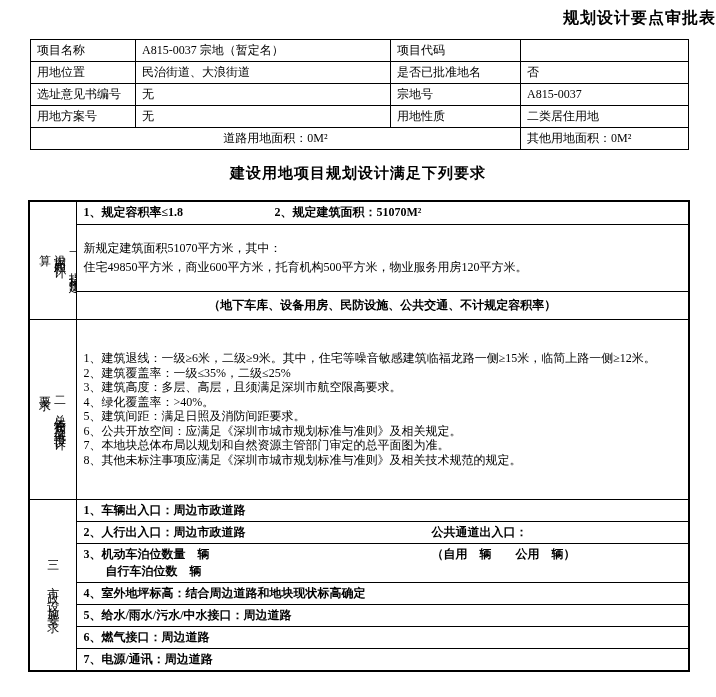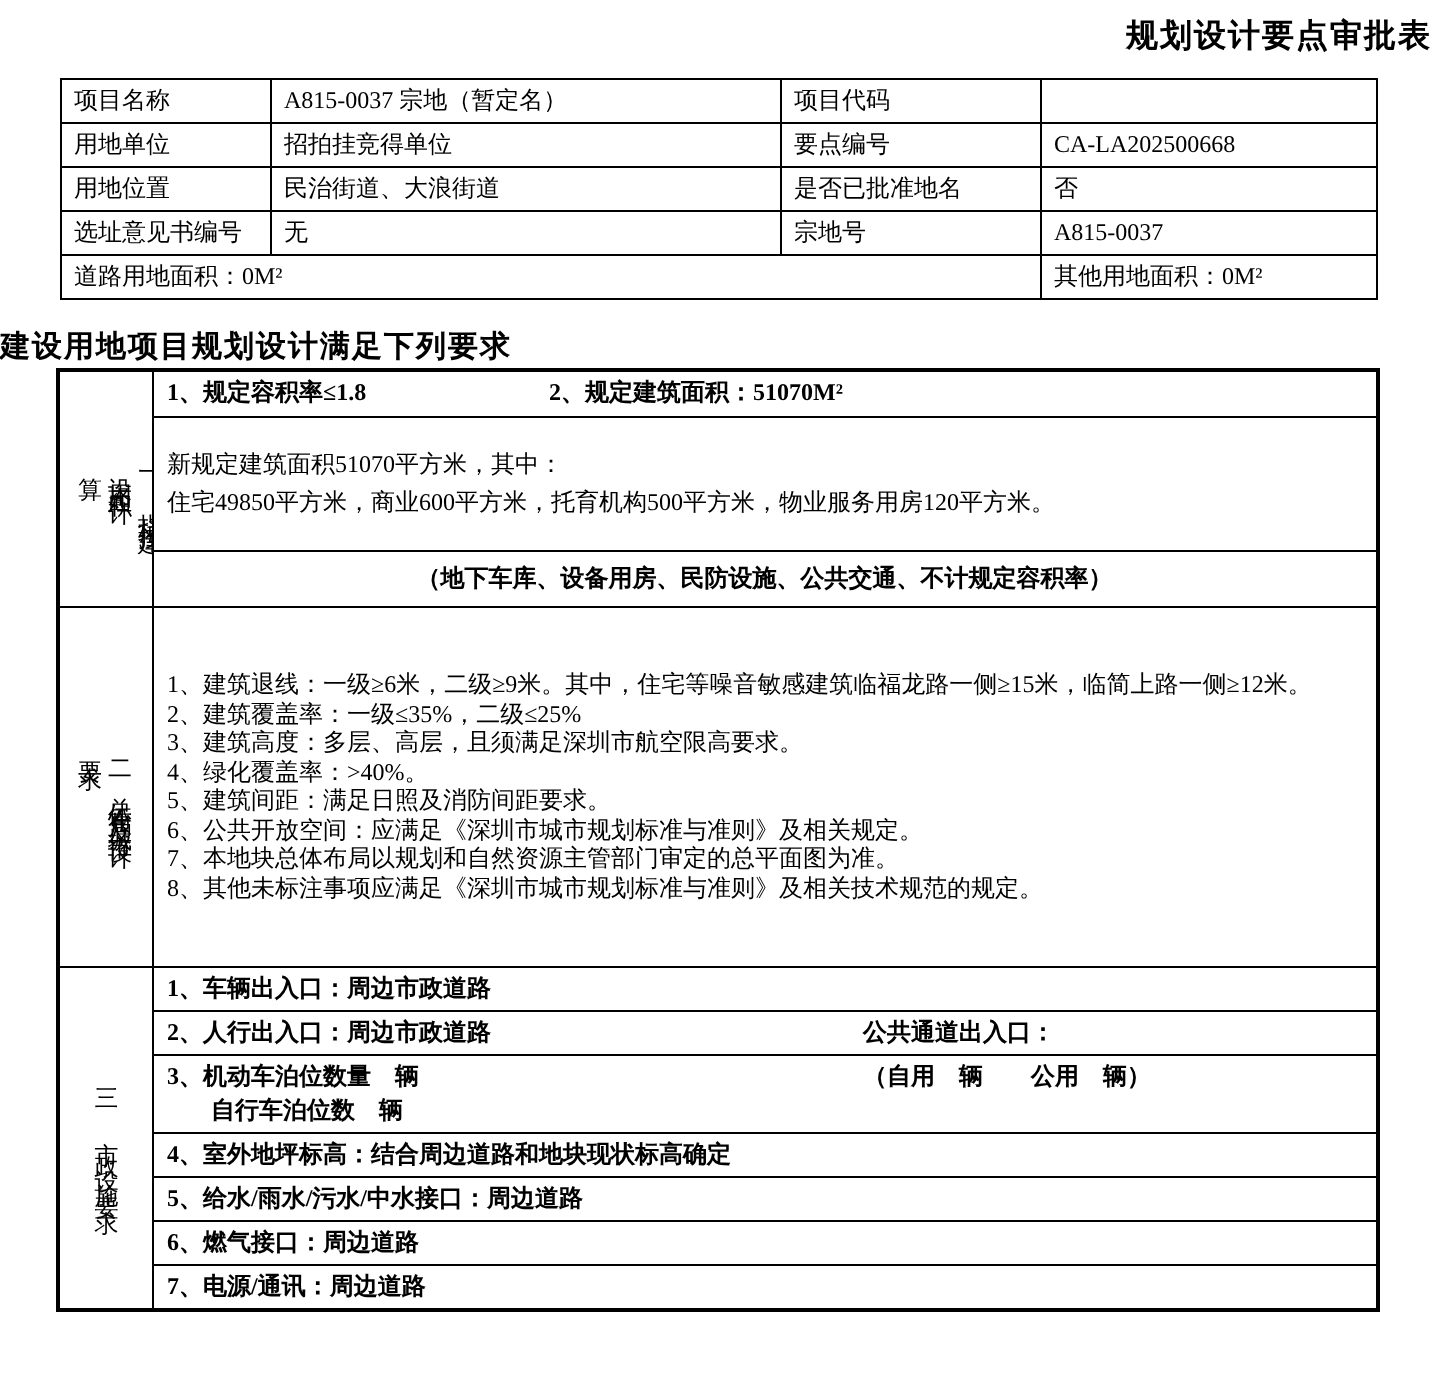--- a/index.html
+++ b/index.html
@@ -5,34 +5,34 @@
   html,body{margin:0;padding:0;}
   body{
     width:716px;height:697px;overflow:hidden;background:#ffffff;color:#000;
     font-family:"Liberation Serif","DejaVu Serif",serif;
   }
   .title1{
     margin:8px 0 10px;text-align:right;font-size:16px;font-weight:bold;
     font-family:"Liberation Sans","DejaVu Sans",sans-serif;letter-spacing:1px;
   }
   .title2{
-    margin:14px 0 1px;text-align:left;font-size:15px;font-weight:bold;
+    margin:14px 0 17px;text-align:center;font-size:15px;font-weight:bold;
     font-family:"Liberation Sans","DejaVu Sans",sans-serif;letter-spacing:1px;
   }
   table{border-collapse:collapse;table-layout:fixed;}
   td{box-sizing:border-box;}
   
   .t1{margin-left:30px;width:658px;}
   .t1 td{
     border:1px solid #000;font-size:12px;height:22px;padding:1px 6px;
     overflow:hidden;white-space:nowrap;vertical-align:middle;
   }
   .areaflex{display:flex;align-items:center;}
   .areaflex .b2{margin-left:38px;}
-  .centercell{}
+  .centercell{text-align:center;}
   
   .t2{margin-left:28px;width:660px;border:2px solid #000;}
   .t2 td{border:1px solid #000;font-size:12px;padding:2px 7px;vertical-align:middle;overflow:hidden;}
   .vlabel{vertical-align:top;padding:5px 1px 2px 2px;}
   .vwrap{display:flex;justify-content:flex-start;}
   .vwrap.vcenter{justify-content:center;}
   .vcol{
     writing-mode:vertical-rl;text-orientation:upright;
     font-size:12px;line-height:15px;letter-spacing:3px;
   }
@@ -62,36 +62,36 @@
       <col style="width:168px">
     </colgroup>
   <tbody>
       <tr>
     <td>项目名称</td>
     <td>A815-0037 宗地（暂定名）</td>
     <td>项目代码</td>
     <td></td>
   </tr>
   <tr>
-    <td>用地单位</td>
-    <td>招拍挂竞得单位</td>
-    <td>要点编号</td>
-    <td>CA-LA202500668</td>
-  </tr>
-  <tr>
     <td>用地位置</td>
     <td>民治街道、大浪街道</td>
     <td>是否已批准地名</td>
     <td>否</td>
   </tr>
   <tr>
     <td>选址意见书编号</td>
     <td>无</td>
     <td>宗地号</td>
     <td>A815-0037</td>
+  </tr>
+  <tr>
+    <td>用地方案号</td>
+    <td>无</td>
+    <td>用地性质</td>
+    <td>二类居住用地</td>
   </tr>
   <tr>
     <td colspan="3" class="centercell">道路用地面积：0M²</td>
     <td>其他用地面积：0M²</td>
   </tr>
 </tbody>
   </table>
 
 <div class="title2">建设用地项目规划设计满足下列要求</div>
 

